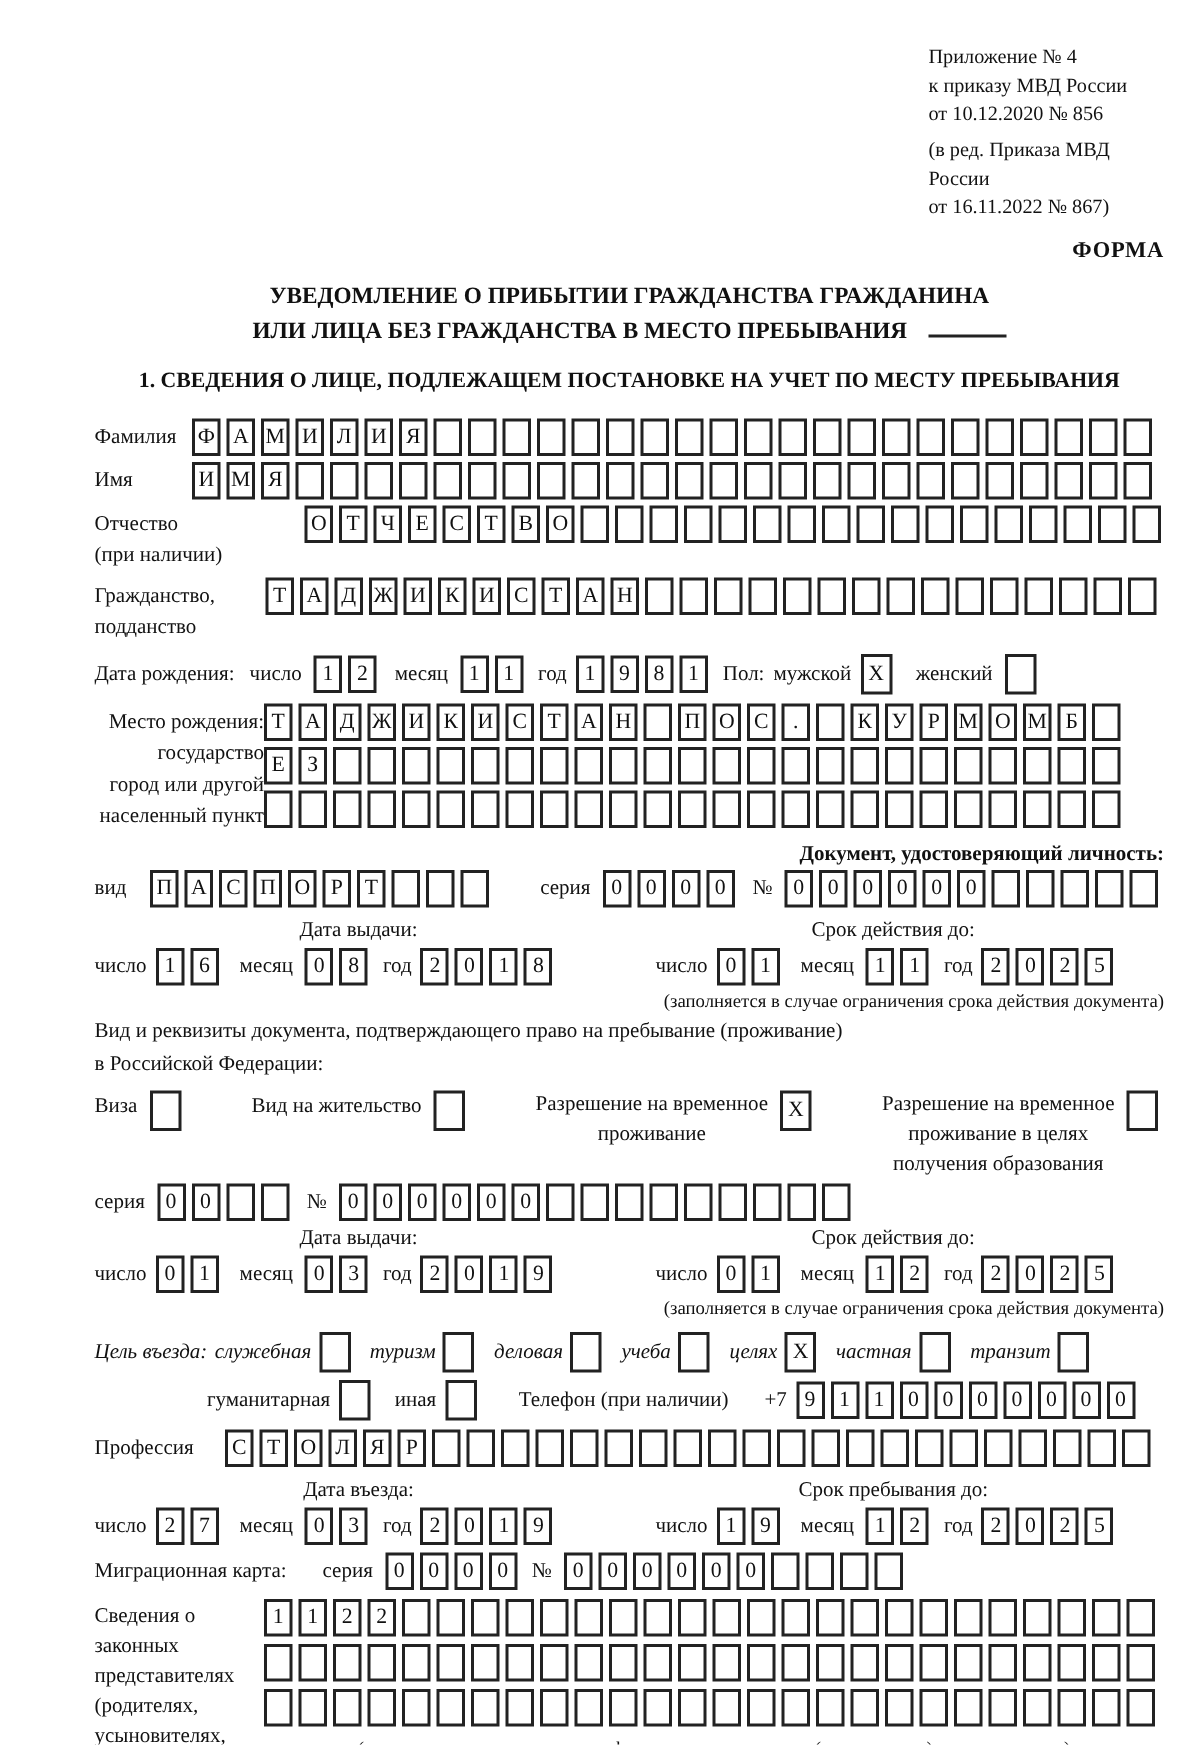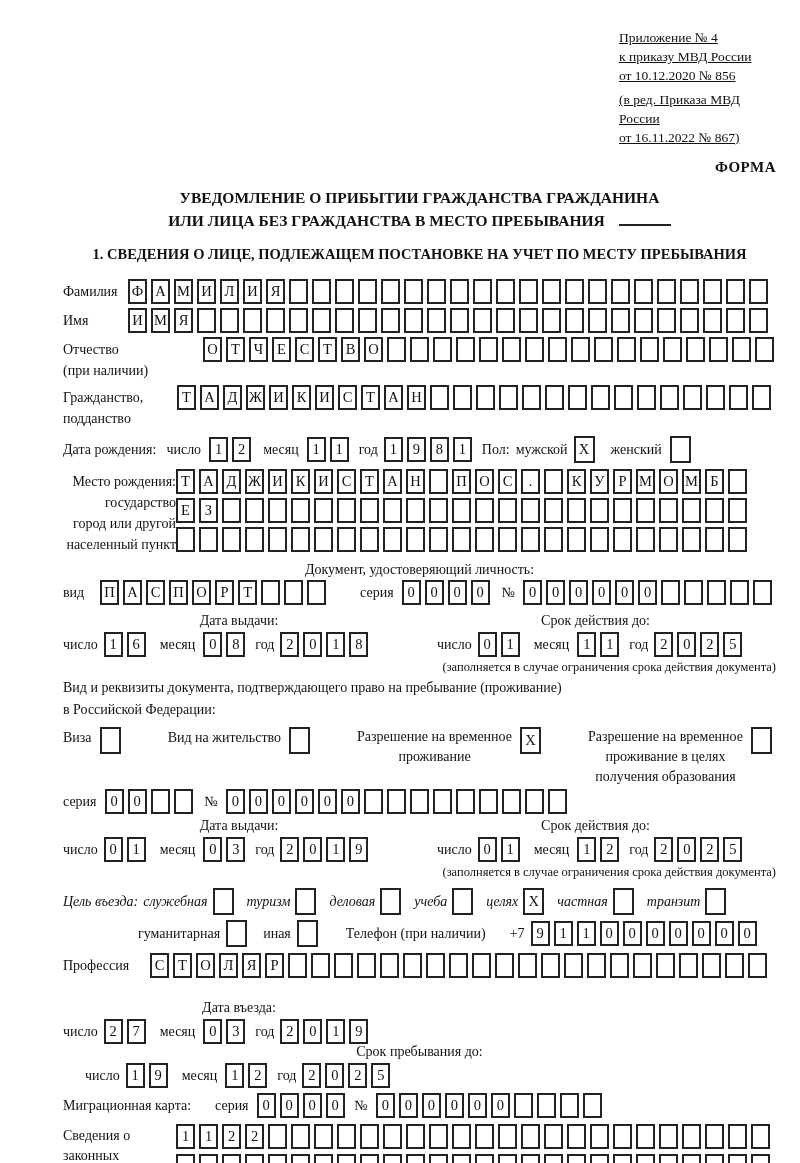--- a/index.html
+++ b/index.html
@@ -1,21 +1,21 @@
 <!DOCTYPE html>
 <html><head>
 <meta charset="utf-8">
 <style>
   html,body{margin:0;padding:0;background:#fff;}
   body{width:800px;height:1163px;overflow:hidden;color:#111;
        font-family:"Liberation Serif", serif;font-size:14px;}
   .page{padding:28px 24px 0 63px;box-sizing:border-box;width:800px;}
 
   
-  .hdr{margin-left:556px;font-size:13.5px;line-height:19px;text-decoration:underline;}
+  .hdr{margin-left:556px;font-size:13.5px;line-height:19px;}
   .hdr .grp2{margin-top:5px;}
   .forma{font-weight:bold;font-size:15px;text-align:right;margin-top:12px;letter-spacing:.5px;}
 
   
   .title{text-align:center;font-weight:bold;font-size:15.5px;line-height:23px;margin-top:10px;}
   .blank{display:inline-block;width:52px;height:14px;border-bottom:2px solid #222;margin-left:14px;}
   .sec1{font-weight:bold;font-size:14.5px;text-align:center;margin-top:14px;}
 
   
   .boxes{display:inline-flex;flex-wrap:nowrap;}
@@ -27,21 +27,21 @@
   .frow{display:flex;align-items:flex-start;margin-top:4px;}
   .flabel{flex:none;line-height:21px;padding-top:2px;}
   .w65{width:65px;} .w140{width:140px;} .w114{width:114px;} .w113{width:113px;} .w87{width:87px;} .w50{width:50px;}
   .stack .boxes{margin-bottom:4px;}
   .stack{display:flex;flex-direction:column;}
 
   .inl{display:flex;align-items:center;}
   .ml6{margin-left:6px;} .ml8{margin-left:8px;} .ml10{margin-left:10px;} .ml12{margin-left:12px;}
   .ml24{margin-left:24px;} .ml30{margin-left:30px;} .mr6{margin-right:6px;} .mr8{margin-right:8px;}
 
-  .dochdr{font-weight:normal;text-align:center;margin-top:6px;margin-bottom:2px;}
+  .dochdr{font-weight:bold;text-align:right;margin-top:6px;margin-bottom:2px;}
 
   .datewrap{display:flex;margin-top:8px;}
   .dcol-l{width:352px;} .dcol-r{flex:1;}
   .dtitle{text-align:center;margin-bottom:3px;}
   .dline{display:flex;align-items:center;}
   .dnote{font-size:12.5px;text-align:right;margin-top:3px;}
 
   .para{margin-top:8px;line-height:22px;}
   .visarow{display:flex;justify-content:space-between;align-items:flex-start;margin-top:6px;}
   .vitem{display:flex;align-items:flex-start;}
@@ -622,21 +622,21 @@
         <span class="bx"></span>
         <span class="bx"></span>
         <span class="bx"></span>
         <span class="bx"></span>
         <span class="bx"></span>
         <span class="bx"></span>
         <span class="bx"></span>
       </div>
   </div>
 
-  <div class="datewrap" style="margin-top:22px;flex-direction:column;">
+  <div class="datewrap" style="margin-top:8px;">
     <div class="dcol-l">
       <div class="dtitle">Дата въезда:</div>
       <div class="dline">
         <span class="mr6">число</span>
         <span class="boxes">
             <span class="bx">2</span>
             <span class="bx">7</span>
           </span>
         <span class="ml10 mr8">месяц</span>
         <span class="boxes">

